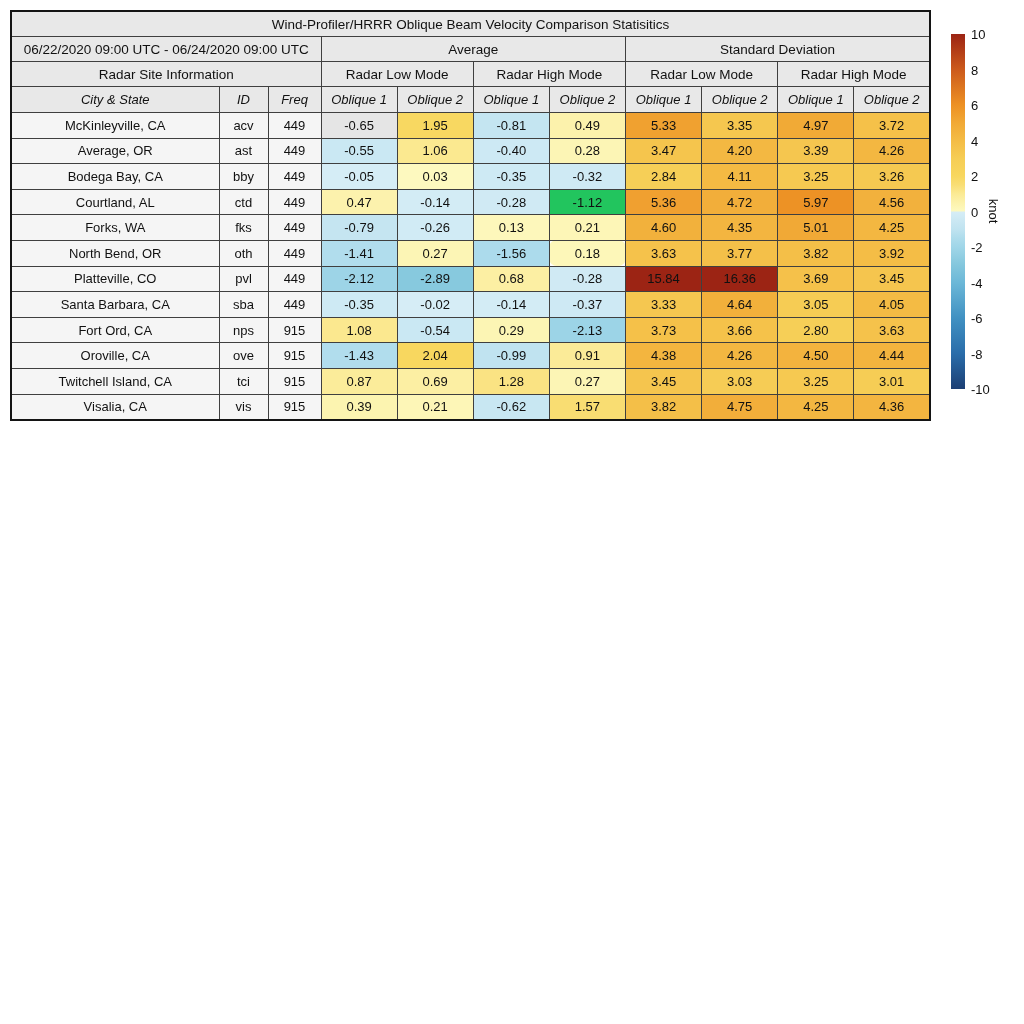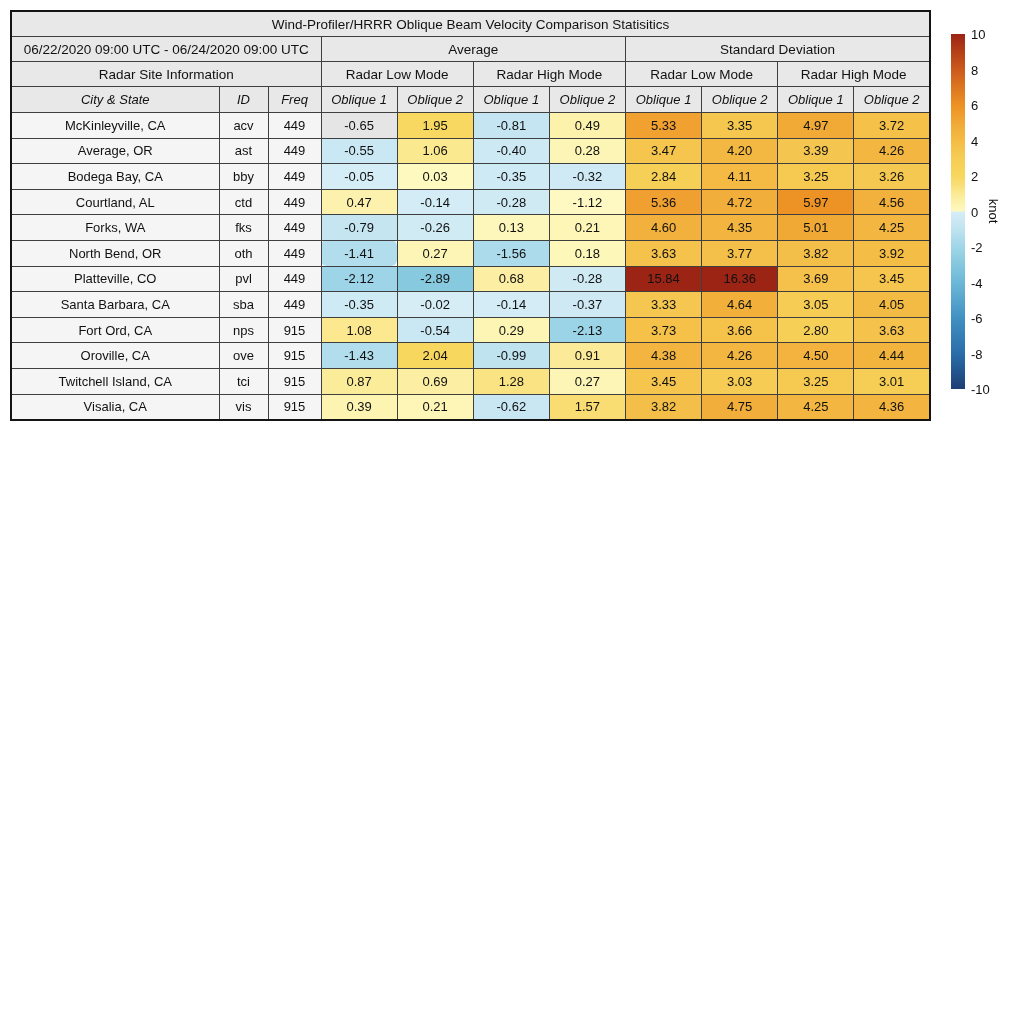--- a/index.html
+++ b/index.html
@@ -147,21 +147,21 @@
           <td class="value-cell" style="background: rgb(246, 201, 81);">3.25</td>
           <td class="value-cell" style="background: rgb(245, 201, 81);">3.26</td>
         </tr>
         <tr class="data-row">
           <td class="site-cell">Courtland, AL</td>
           <td class="site-cell">ctd</td>
           <td class="site-cell">449</td>
           <td class="value-cell" style="background: rgb(252, 242, 173);">0.47</td>
           <td class="value-cell" style="background: rgb(211, 236, 245);">-0.14</td>
           <td class="value-cell" style="background: rgb(208, 234, 244);">-0.28</td>
-          <td class="value-cell" style="background: #fef9c3;">-1.12</td>
+          <td class="value-cell" style="background: #22c55e;">-1.12</td>
           <td class="value-cell" style="background: rgb(240, 160, 48);">5.36</td>
           <td class="value-cell" style="background: rgb(242, 174, 58);">4.72</td>
           <td class="value-cell" style="background: rgb(237, 146, 37);">5.97</td>
           <td class="value-cell" style="background: rgb(242, 177, 61);">4.56</td>
         </tr>
         <tr class="data-row">
           <td class="site-cell">Forks, WA</td>
           <td class="site-cell">fks</td>
           <td class="site-cell">449</td>
           <td class="value-cell" style="background: rgb(197, 229, 241);">-0.79</td>
@@ -170,24 +170,24 @@
           <td class="value-cell" style="background: rgb(253, 246, 183);">0.21</td>
           <td class="value-cell" style="background: rgb(242, 177, 60);">4.60</td>
           <td class="value-cell" style="background: rgb(243, 181, 64);">4.35</td>
           <td class="value-cell" style="background: rgb(241, 169, 54);">5.01</td>
           <td class="value-cell" style="background: rgb(243, 183, 65);">4.25</td>
         </tr>
         <tr class="data-row">
           <td class="site-cell">North Bend, OR</td>
           <td class="site-cell">oth</td>
           <td class="site-cell">449</td>
-          <td class="value-cell" style="background: rgb(177, 221, 237); border-radius: 6px;">-1.41</td>
+          <td class="value-cell" style="background: rgb(177, 221, 237);">-1.41</td>
           <td class="value-cell" style="background: rgb(252, 245, 181);">0.27</td>
           <td class="value-cell" style="background: rgb(172, 219, 236);">-1.56</td>
-          <td class="value-cell" style="background: rgb(253, 247, 185);">0.18</td>
+          <td class="value-cell" style="background: rgb(253, 247, 185); border-radius: 8px;">0.18</td>
           <td class="value-cell" style="background: rgb(245, 194, 75);">3.63</td>
           <td class="value-cell" style="background: rgb(244, 192, 73);">3.77</td>
           <td class="value-cell" style="background: rgb(244, 191, 72);">3.82</td>
           <td class="value-cell" style="background: rgb(244, 189, 70);">3.92</td>
         </tr>
         <tr class="data-row">
           <td class="site-cell">Platteville, CO</td>
           <td class="site-cell">pvl</td>
           <td class="site-cell">449</td>
           <td class="value-cell" style="background: rgb(157, 212, 231);">-2.12</td>

